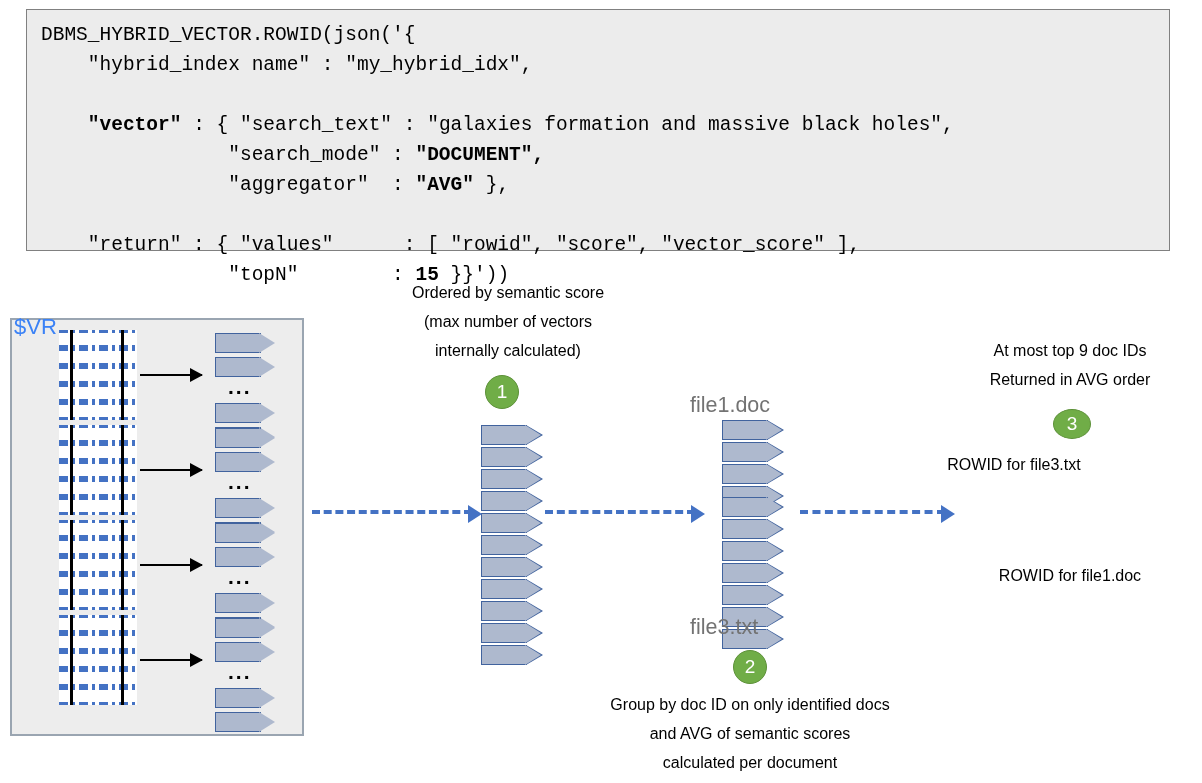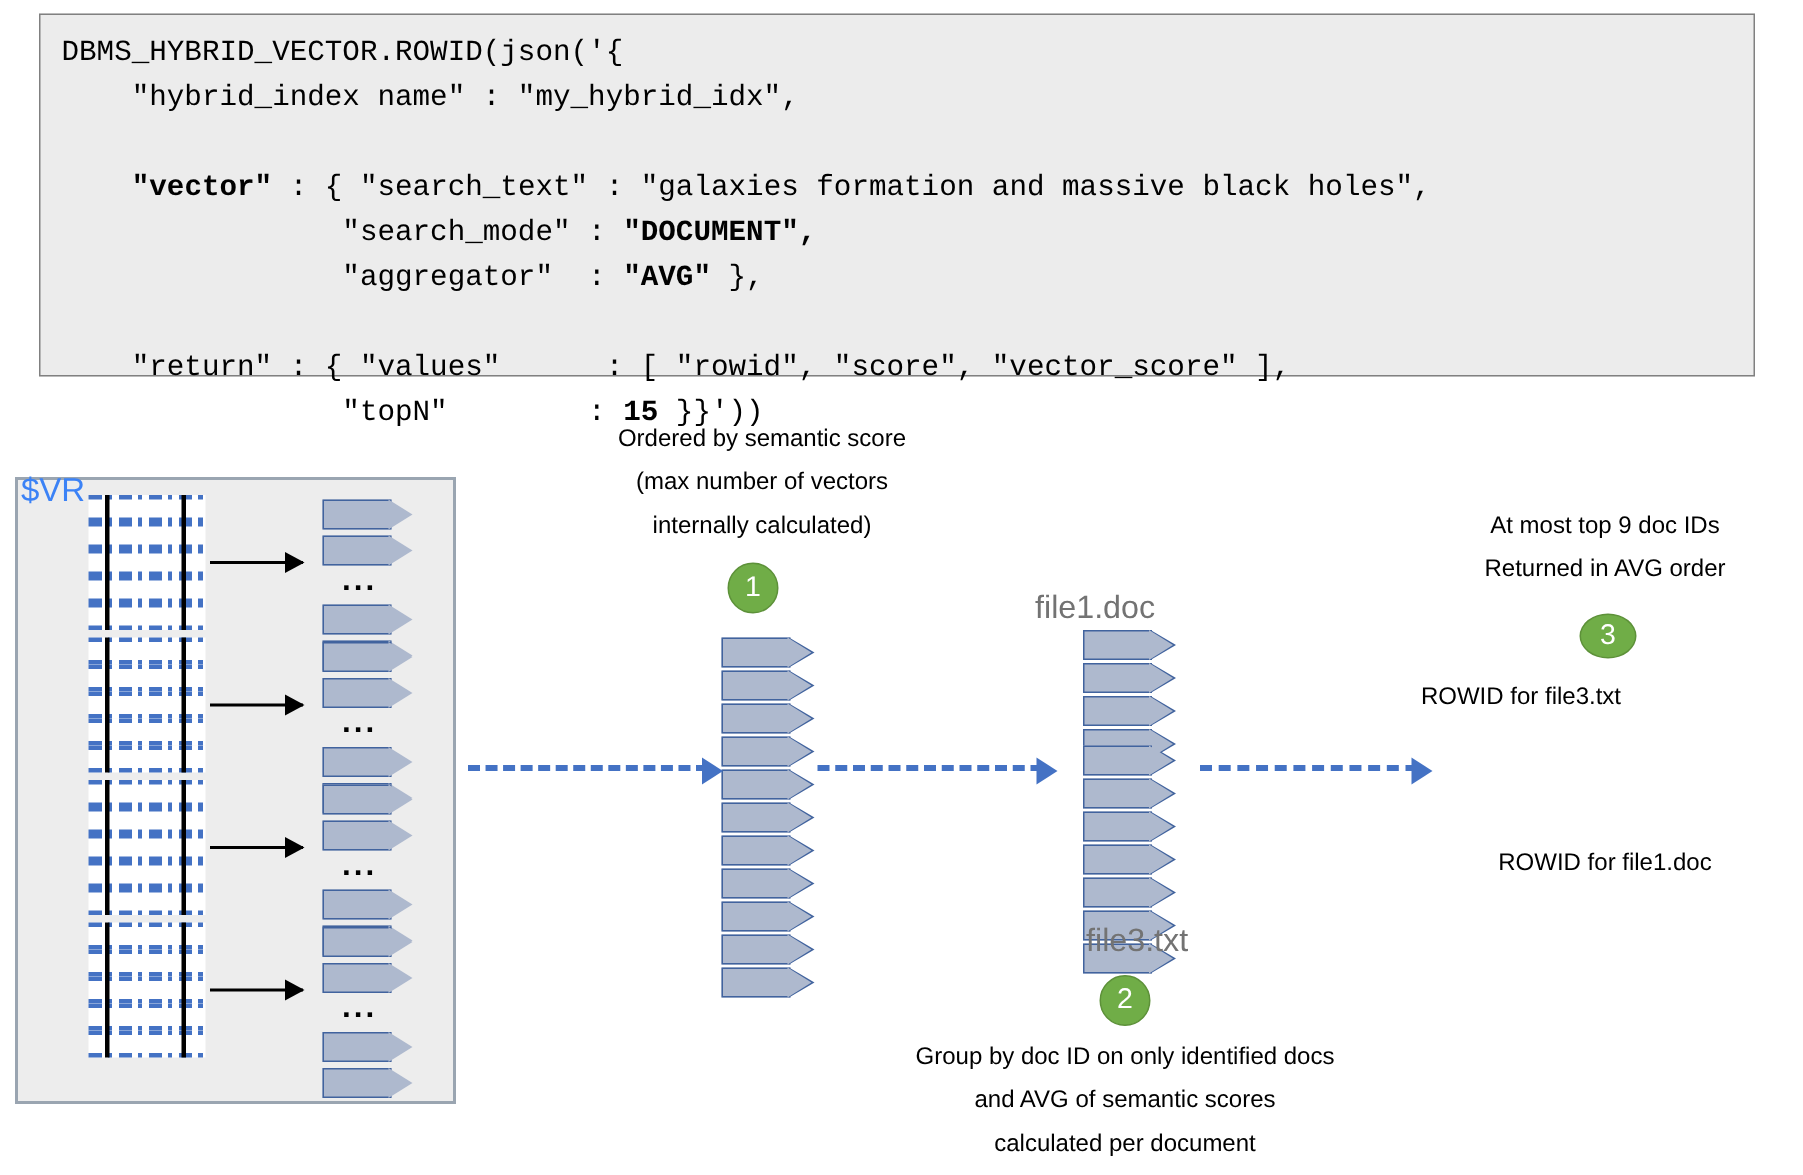--- a/index.html
+++ b/index.html
@@ -336,21 +336,21 @@
   </div>
 <div class="pentstack" id="stack2b" style="position:absolute;left:722px;top:497px;">
     <div class="pent"></div>
     <div class="pent"></div>
     <div class="pent"></div>
     <div class="pent"></div>
     <div class="pent"></div>
     <div class="pent"></div>
     <div class="pent"></div>
   </div>
-<div class="filelabel" style="left:724px;top:614px;width:130px;">file3.txt</div>
+<div class="filelabel" style="left:690px;top:614px;width:130px;">file3.txt</div>
 <div class="badge" style="left:733px;top:650px;width:34px;height:34px;line-height:32px;">2</div>
 <div class="cap" style="left:500px;top:690px;width:500px;">Group by doc ID on only identified docs
 and AVG of semantic scores
 calculated per document</div>
 
 <div class="cap" style="left:940px;top:336px;width:260px;">At most top 9 doc IDs
 Returned in AVG order</div>
 <div class="badge" style="left:1053px;top:409px;width:38px;height:30px;line-height:28px;border-radius:50%;">3</div>
 <div class="cap" style="left:884px;top:450px;width:260px;">ROWID for file3.txt</div>
 <div class="cap" style="left:940px;top:521px;width:260px;margin-top:40px;">ROWID for file1.doc</div>

